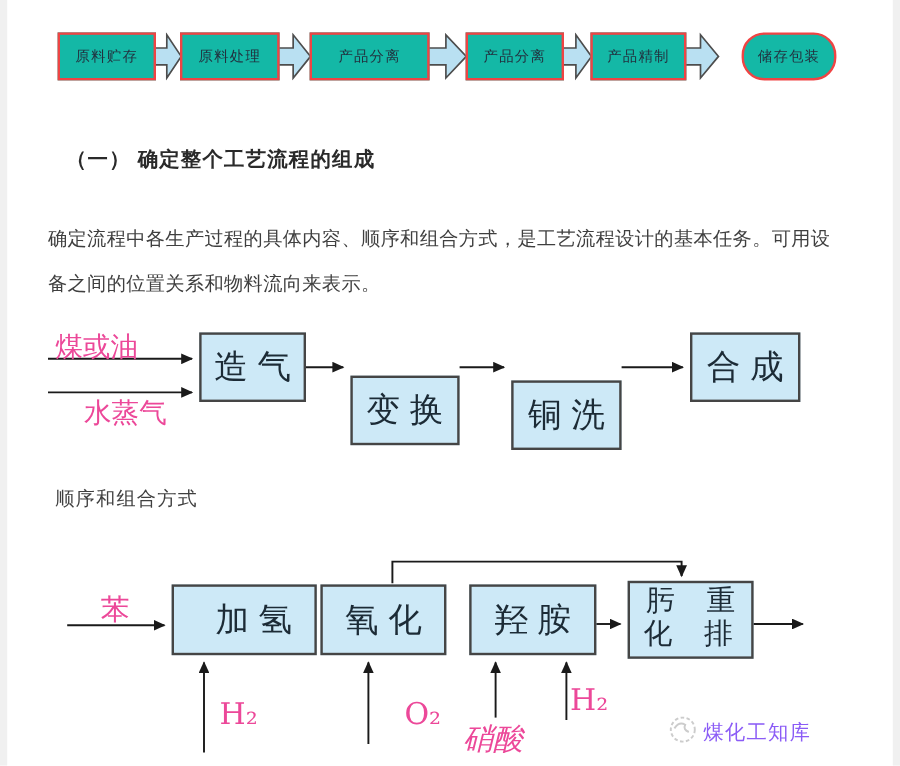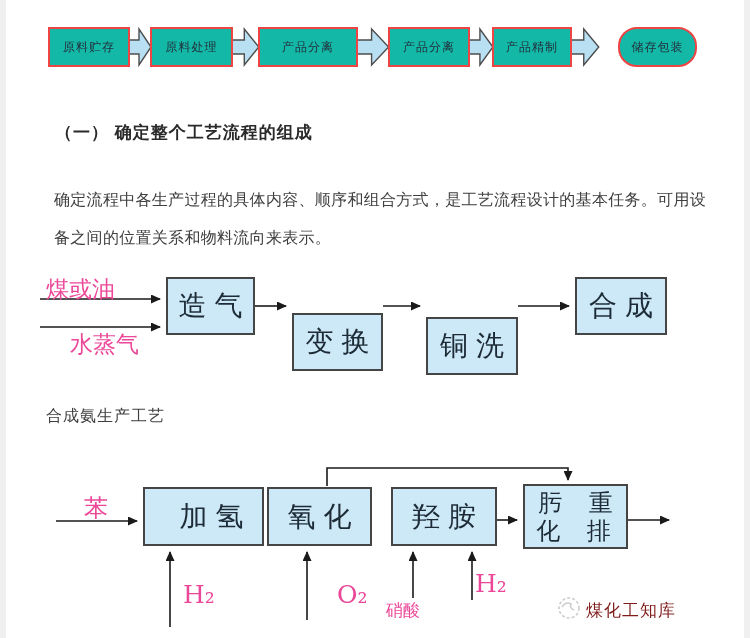--- a/index.html
+++ b/index.html
@@ -17,44 +17,44 @@
     border:2px solid #ef4444;display:flex;align-items:center;justify-content:center;
     font-family:"DejaVu Serif","Liberation Serif",serif;
     font-size:12px;color:#22313f;z-index:2;letter-spacing:1px;
   }
   .conn{position:absolute;top:27px;height:40px;z-index:1;}
 
   
   .dbox{
     position:absolute;background:#cde9f7;border:2px solid #454545;
     display:flex;align-items:center;justify-content:center;
-    font-family:Liberation Sans, sans-serif;
+    font-family:Liberation Mono, monospace;
     color:#1c2b36;z-index:2;text-align:center;
   }
   .dbox.big{font-size:28px;letter-spacing:8px;text-indent:8px;}
   .dbox.two{font-size:24px;letter-spacing:4px;text-indent:4px;line-height:1.15;flex-direction:row;}
 
   .dlabel{
     position:absolute;font-family:"DejaVu Serif","Liberation Serif",serif;
     color:#ec4899;z-index:3;white-space:nowrap;
   }
   .heading{
     position:absolute;left:55px;top:121px;font-size:17px;font-weight:bold;
     color:#2a2a2a;letter-spacing:1px;z-index:3;
   }
   .para{
-    position:absolute;left:54px;top:181px;width:676px;font-size:16px;
+    position:absolute;left:40px;top:181px;width:676px;font-size:16px;
     color:#3f3f3f;line-height:38px;letter-spacing:.3px;white-space:pre-line;z-index:3;
   }
   .caption{
     position:absolute;left:46px;top:406px;font-size:16px;color:#3f3f3f;
     letter-spacing:1px;z-index:3;
   }
   .wm-text{
-    position:absolute;left:586px;top:599px;font-size:17px;color:#7f1d1d;
+    position:absolute;left:586px;top:599px;font-size:17px;color:#8b5cf6;
     letter-spacing:1px;z-index:3;font-family:"Liberation Sans",sans-serif;
   }
   .wm-logo{position:absolute;left:556px;top:595px;z-index:3;}
   svg.overlay{position:absolute;left:0;top:0;z-index:1;}
 </style>
 </head>
 <body>
 
 <div class="edge left"></div>
 <div class="edge right"></div>
@@ -113,34 +113,34 @@
 </svg>
 
 <div class="dlabel" style="left:46px;top:274px;font-size:23px;">煤或油</div>
 <div class="dlabel" style="left:70px;top:329px;font-size:23px;">水蒸气</div>
 
 <div class="dbox big" style="left:166px;top:277px;width:85px;height:54px;">造气</div>
 <div class="dbox big" style="left:292px;top:277px;width:87px;height:54px;margin-top:36px;">变换</div>
 <div class="dbox big" style="left:426px;top:277px;width:88px;height:54px;margin-top:40px;">铜洗</div>
 <div class="dbox big" style="left:575px;top:277px;width:88px;height:54px;">合成</div>
 
-<div class="caption">合成氨生产工艺</div>
+<div class="caption">顺序和组合方式</div>
 
 <div class="dlabel" style="left:84px;top:492px;font-size:24px;">苯</div>
 
 <div class="dbox big" style="left:143px;top:487px;width:101px;height:55px;padding-left:16px;">加氢</div>
 <div class="dbox big" style="left:267px;top:487px;width:101px;height:55px;">氧化</div>
 <div class="dbox big" style="left:391px;top:487px;width:102px;height:55px;">羟胺</div>
 <div class="dbox two" style="left:523px;top:484px;width:101px;height:61px;">
   <span>肟化</span>
   <span>重排</span>
 </div>
 
 <div class="dlabel" style="left:183px;top:580px;font-size:25px;">H₂</div>
 <div class="dlabel" style="left:337px;top:580px;font-size:25px;">O₂</div>
-<div class="dlabel" style="left:386px;top:599px;font-size:17px;">硝酸</div>
+<div class="dlabel" style="left:386px;top:599px;font-size:25px;font-style:italic;">硝酸</div>
 <div class="dlabel" style="left:475px;top:569px;font-size:25px;">H₂</div>
 
 <svg class="wm-logo" width="26" height="26" viewBox="0 0 26 26">
   <circle cx="13" cy="13" r="10" fill="none" stroke="#cccccc" stroke-width="1.6" stroke-dasharray="3 2"></circle>
   <path d="M6,12 q4,-6 9,-3 q-2,4 3,6" fill="none" stroke="#cccccc" stroke-width="1.6"></path>
 </svg>
 <div class="wm-text">煤化工知库</div>
 
 </body></html>

